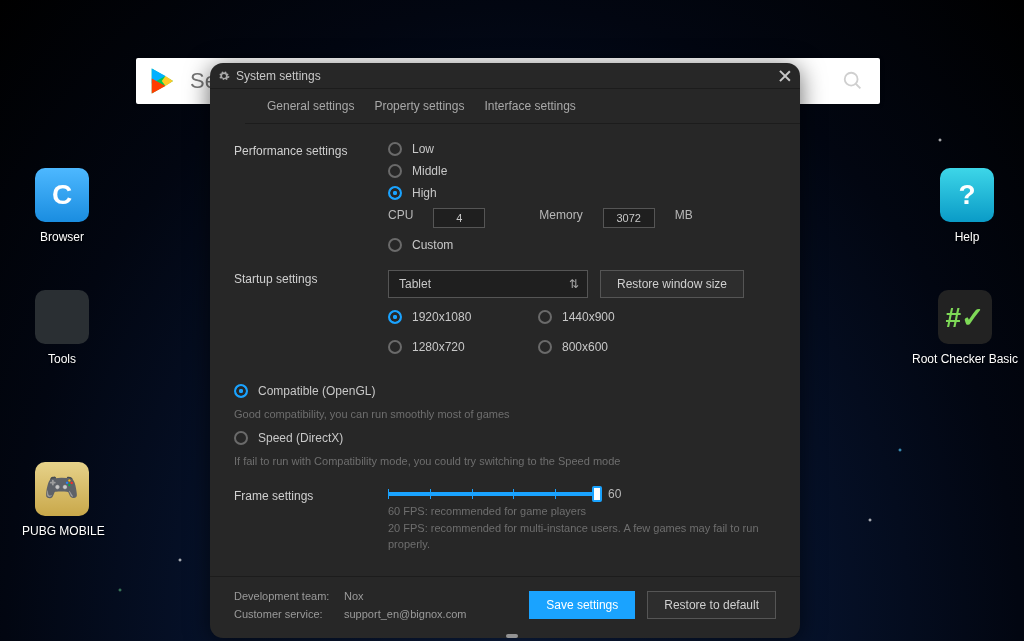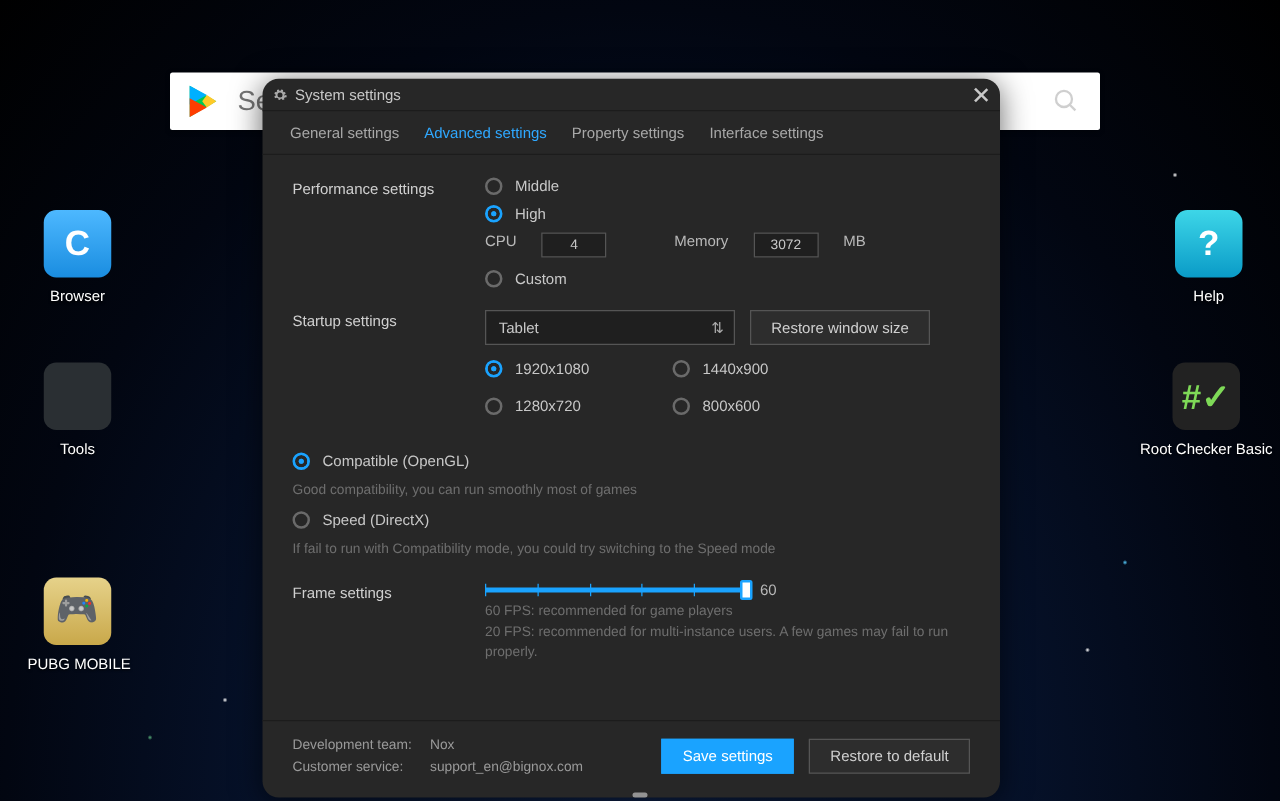--- a/index.html
+++ b/index.html
@@ -68,21 +68,21 @@
 }
 .dlg-title .gear { width:12px; height:12px; margin-right:6px; }
 .dlg-title .gear svg { width:100%; height:100%; fill:#aaa; }
 .dlg-title .t { flex:1; font-size:12px; color:#c8c8c8; }
 .dlg-title .close { width:14px; height:14px; cursor:pointer; position:relative; }
 .dlg-title .close::before, .dlg-title .close::after {
   content:""; position:absolute; left:6px; top:0; width:1.5px; height:14px; background:#c8c8c8;
 }
 .dlg-title .close::before { transform:rotate(45deg); }
 .dlg-title .close::after { transform:rotate(-45deg); }
-.tabs { display:flex; padding: 4px 12px 0; border-bottom:1px solid #1c1c1c; }
+.tabs { display:flex; padding: 4px 12px 0; border-bottom:1px solid #1c1c1c;margin-left:35px; }
 .tab { padding: 6px 10px 10px; font-size:12px; color:#a8a8a8; cursor:pointer; }
 .tab.active { color:#2fa8ff; }
 .body { flex:1; padding: 18px 24px 12px 24px; overflow:hidden; }
 .row { display:flex; margin-bottom: 10px; }
 .row .lab { width: 154px; color:#d0d0d0; font-size:12px; padding-top:2px; }
 .row .col { flex:1; }
 .radio { display:flex; align-items:center; margin-bottom: 8px; cursor:pointer; }
 .radio .dot {
   width:14px; height:14px; border-radius:50%; border:2px solid #6a6a6a; margin-right:10px;
   position:relative; flex-shrink:0;
@@ -179,30 +179,33 @@
 <div class="dialog">
   <div class="dlg-title">
     <span class="gear"><svg viewBox="0 0 24 24">
           <path d="M12 8a4 4 0 100 8 4 4 0 000-8zm9 4l2 1-1 3-2-.5a8 8 0 01-1.5 1.5l.5 2-3 1-1-2h-2l-1 2-3-1 .5-2A8 8 0 016 16.5L4 17l-1-3 2-1v-2l-2-1 1-3 2 .5A8 8 0 017.5 6L7 4l3-1 1 2h2l1-2 3 1-.5 2A8 8 0 0118 7.5l2-.5 1 3-2 1v2z"></path>
         </svg></span>
     <span class="t">System settings</span>
     <span class="close"></span>
   </div>
   <div class="tabs">
     <div class="tab">General settings</div>
-    <div class="tab active">Advanced settings</div>
     <div class="tab">Property settings</div>
     <div class="tab">Interface settings</div>
   </div>
 
   <div class="body">
 
     <div class="row">
       <div class="lab">Performance settings</div>
       <div class="col">
+        <div class="radio">
+            <span class="dot"></span>
+            <span class="txt">Low</span>
+          </div>
         <div class="radio">
             <span class="dot"></span>
             <span class="txt">Middle</span>
           </div>
         <div class="radio sel">
             <span class="dot"></span>
             <span class="txt">High</span>
           </div>
         <div class="inline">
           <span>CPU</span>

